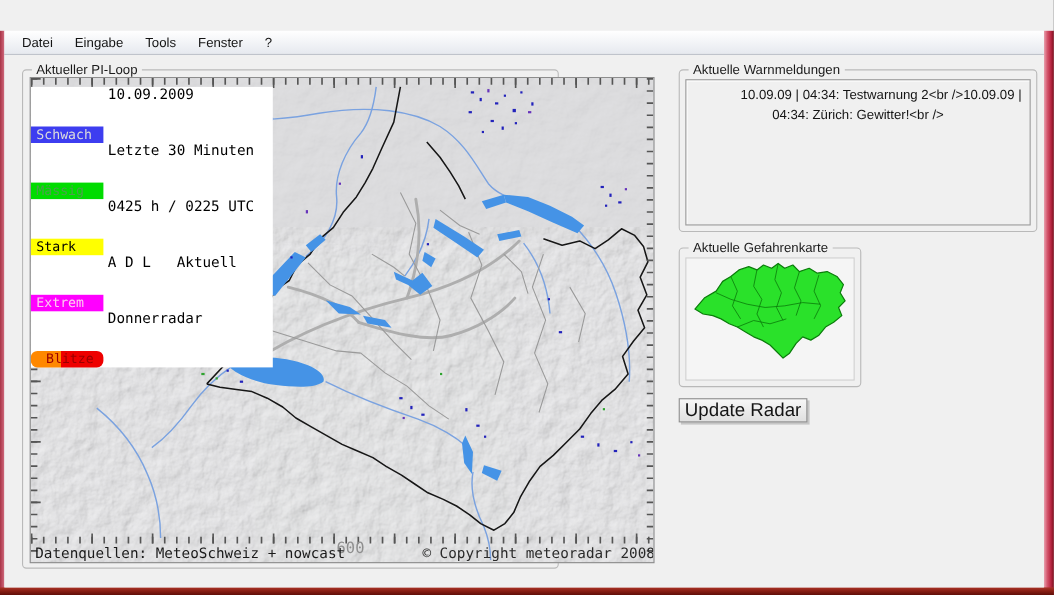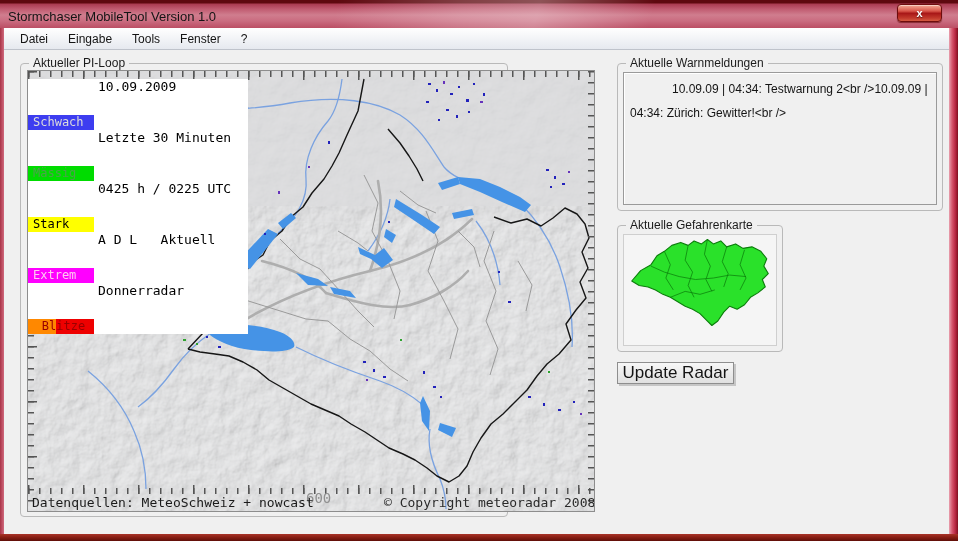--- a/index.html
+++ b/index.html
@@ -48,52 +48,48 @@
 
   
   .legend{position:absolute;left:0;top:8px;width:220px;background:#ffffff;z-index:5;
     display:grid;grid-template-columns:66px 154px;font-family:"DejaVu Sans Mono",monospace;}
   .legend .swatch{height:15px;line-height:15px;font-size:12px;padding-left:5px;box-sizing:border-box;white-space:pre;margin-top:36px;}
   .legend .info{height:15px;line-height:15px;font-size:13px;padding-left:4px;white-space:pre;color:#000;}
   .sw-schwach{background:#3d3df0;color:#dcdcdc;}
   .sw-maessig{background:#00dc00;color:#4da04d;}
   .sw-stark{background:#ffff00;color:#000;}
   .sw-extrem{background:#ff00ff;color:#ffc8f0;}
-  .sw-blitze{background:linear-gradient(90deg,#ff8800 0 42%,#ee0000 42%);color:#990000;text-align:center;padding-left:0;}
+  .sw-blitze{background:linear-gradient(90deg,#ff8800 0 42%,#ee0000 42%);color:#990000;text-align:center;padding-left:0;border-radius:6px;}
   .info-adl{color:#0f8a0f;}
 
   
   .gb-warn{left:613px;top:13px;width:326px;height:148px;}
   .warn-panel{position:absolute;left:5px;top:8px;right:5px;bottom:5px;
     border:1px solid #9a9a9a;box-shadow:inset 1px 1px 0 #ffffff;background:#f0f0f0;}
-  .warn-text{margin:4px 6px;font-size:12px;color:#141414;line-height:24px;text-indent:42px;}
+  .warn-text{margin:4px 6px;font-size:12px;color:#141414;line-height:18px;text-indent:42px;text-align:center;}
 
   
   .gb-hazard{left:613px;top:175px;width:166px;height:127px;}
   .hazard-img{position:absolute;left:5px;top:8px;width:154px;height:112px;background:#f5f5f5;
     border:1px solid #cfcfcf;box-sizing:border-box;overflow:hidden;}
   .hazard-brand{font-family:"DejaVu Sans Mono",monospace;font-size:13px;font-weight:bold;
     color:#8b8b8b;letter-spacing:1px;text-align:center;margin-top:3px;white-space:nowrap;}
 
   
   .btn-update{position:absolute;left:613px;top:312px;width:117px;height:22px;
     background:linear-gradient(180deg,#f7f7f7,#e0e0e0);
     border:1px solid #8e8e8e;box-shadow:2px 2px 0 rgba(120,120,120,.35);
     font-size:17px;color:#141414;text-align:center;line-height:20px;cursor:pointer;box-sizing:border-box;
     font-family:"Liberation Sans",sans-serif;}
 </style>
 </head>
 <body>
 
 <div class="window">
 
-  <div class="titlebar">
-    <span class="title-text">Stormchaser MobileTool Version 1.0</span>
-    <div class="close-btn">x</div>
-  </div>
   <div class="frame-left"></div>
   <div class="frame-right"></div>
   <div class="frame-bottom"></div>
 
   <div class="menubar">
     <span class="menu-item">Datei</span>
     <span class="menu-item">Eingabe</span>
     <span class="menu-item">Tools</span>
     <span class="menu-item">Fenster</span>
     <span class="menu-item">?</span>

